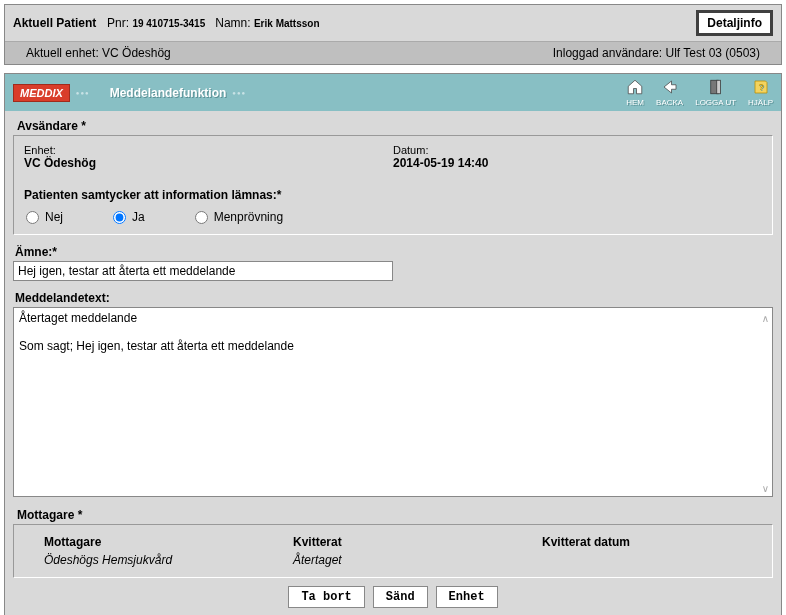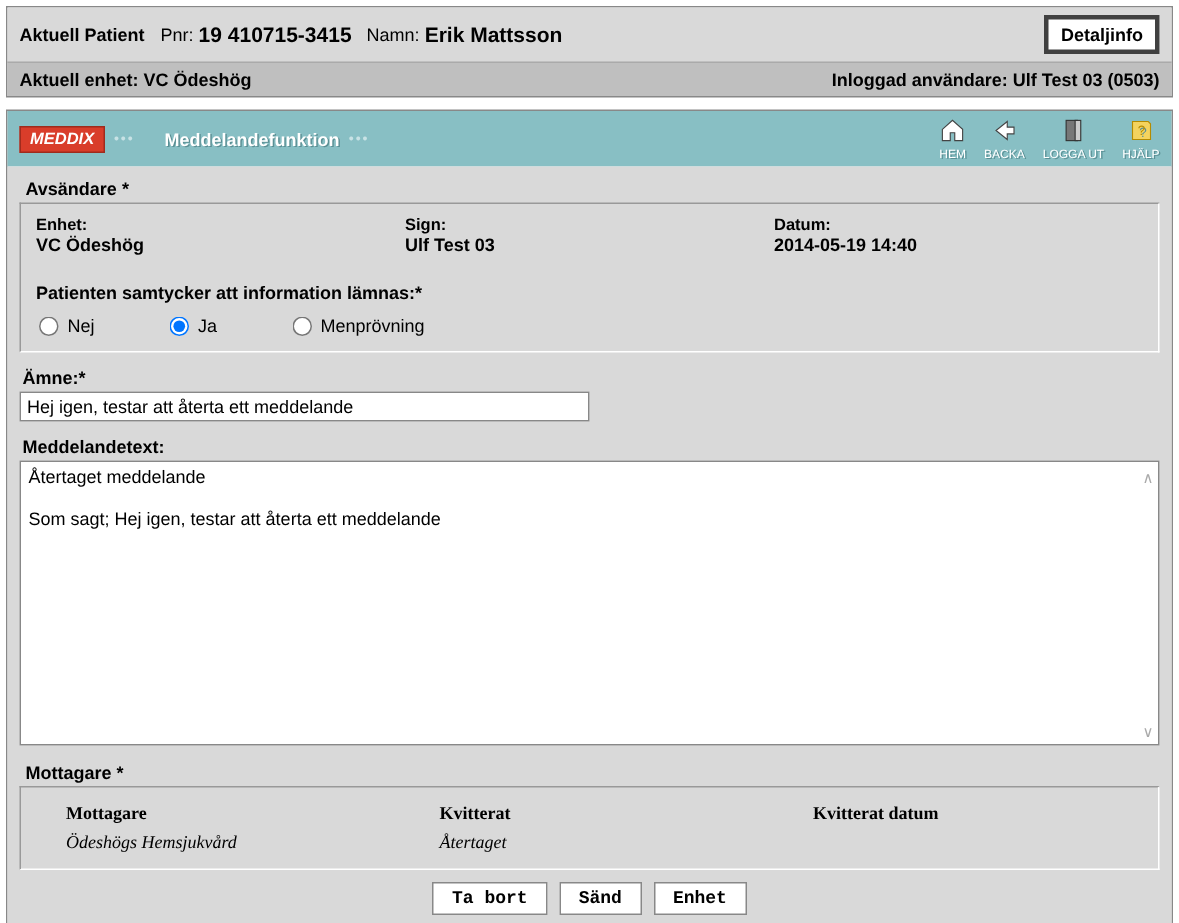--- a/index.html
+++ b/index.html
@@ -15,36 +15,36 @@
     border: 1px solid #888;
     margin: 4px;
   }
   .top-row {
     background: #d9d9d9;
     padding: 5px 8px;
     display: flex;
     align-items: center;
   }
   .top-row .label { font-weight: bold; margin-right: 4px; }
-  .top-row .val-strong { font-weight: bold; font-size: 14px; }
+  .top-row .val-strong { font-weight: bold; font-size: 10px; }
   .detail-btn {
     margin-left: auto;
     background: #fff;
     border: 3px solid #404040;
     padding: 3px 8px;
     font-family: inherit;
     font-size: 12px;
     font-weight: bold;
     cursor: pointer;
   }
   .top-row2 {
     background: #bfbfbf;
-    padding: 4px 8px;
+    padding: 4px 21px;
     display: flex;
-    font-weight: bold;
+    font-weight: normal;
     border-top: 1px solid #aaa;
   }
   .spacer { flex:1; }
 
   .main-frame {
     border: 1px solid #888;
     margin: 8px 4px 4px 4px;
   }
   .titlebar {
     background: #88bfc4;
@@ -79,21 +79,21 @@
   .section-label { font-weight:bold; margin:4px 0 2px 4px; }
   .inset {
     background:#d9d9d9;
     border:1px solid #fff;
     border-top-color:#999;
     border-left-color:#999;
     padding:8px 10px;
   }
   .row3 { display:flex; }
   .row3 > div { flex:1; }
-  .small-label { font-size:11px;font-weight:bold; }
+  .small-label { font-size:11px; }
   .strong { font-weight:bold; }
 
   .radio-row { display:flex; align-items:flex-end; gap:50px; padding:8px 2px 2px 2px; }
   .radio-opt { display:flex; align-items:center; gap:6px; }
   .radio-opt input { margin:0; }
 
   .field-label { font-weight:bold; margin:10px 0 2px 2px; }
   .text-input {
     width: 380px;
     padding: 2px 4px;
@@ -114,21 +114,20 @@
     resize: none;
     white-space: pre-wrap;
     overflow-y:auto;
   }
   .scroll-hint { position:absolute; right:4px; top:6px; color:#aaa; font-size:10px; pointer-events:none; }
   .scroll-hint2 { position:absolute; right:4px; bottom:6px; color:#aaa; font-size:10px; pointer-events:none; }
 
   .recipients {
     display:flex;
     padding: 2px 20px;
-    font-family: Liberation Serif, serif;
   }
   .recipients .col { flex:1; }
   .recipients .col.last { flex:0 0 200px; text-align:left; }
   .recipients .th { font-weight:bold; }
   .recipients .italic { font-style: italic; }
 
   .btn-row {
     display:flex;
     justify-content:center;
     gap:8px;
@@ -215,24 +214,20 @@
   </div>
 
   <div class="content">
 
     <div class="section-label">Avsändare *</div>
     <div class="inset">
       <div class="row3">
         <div>
           <div class="small-label">Enhet:</div>
           <div class="strong">VC Ödeshög</div>
-        </div>
-        <div>
-          <div class="small-label">Sign:</div>
-          <div class="strong">Ulf Test 03</div>
         </div>
         <div>
           <div class="small-label">Datum:</div>
           <div class="strong">2014-05-19 14:40</div>
         </div>
       </div>
       <div style="height:18px"></div>
       <div class="strong">Patienten samtycker att information lämnas:*</div>
       <div class="radio-row">
         <label class="radio-opt">

